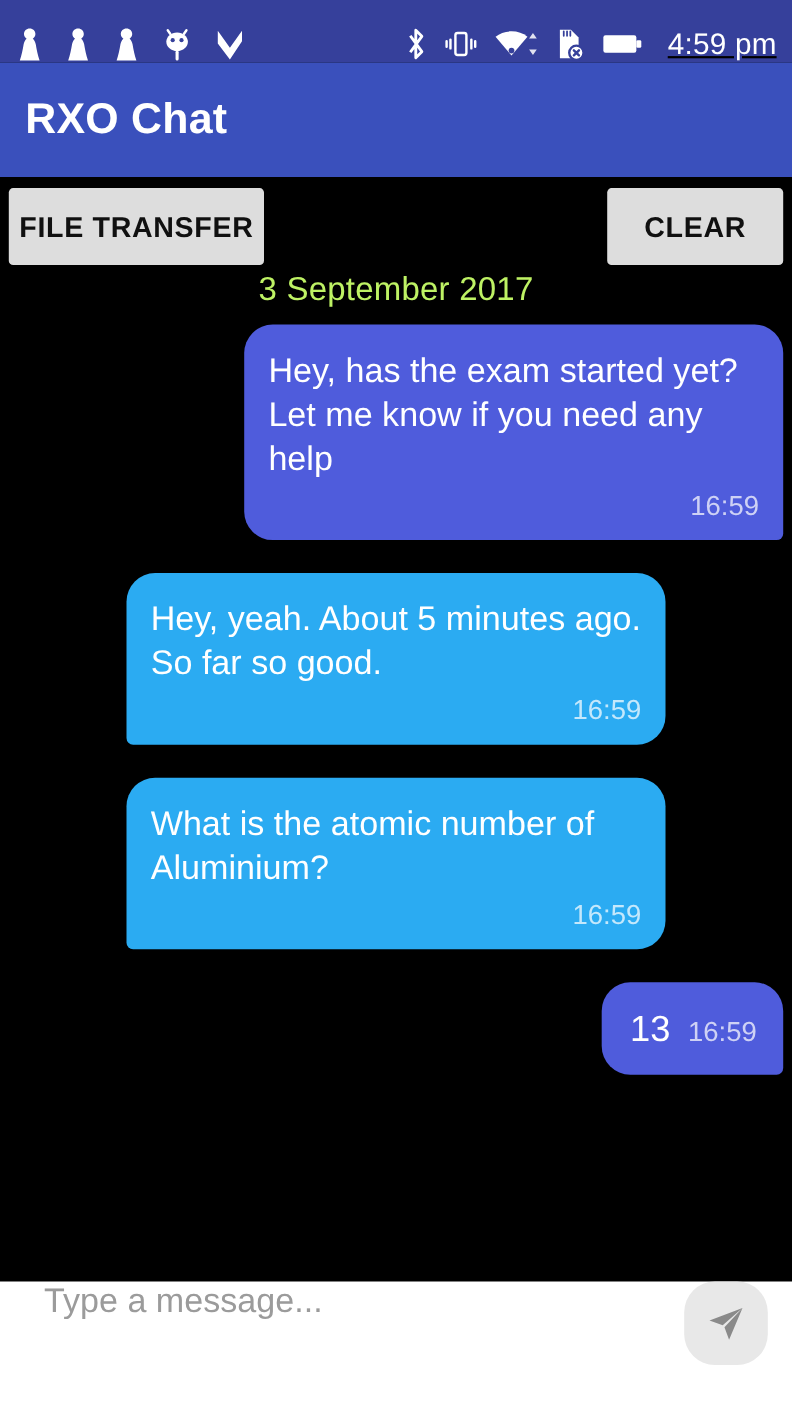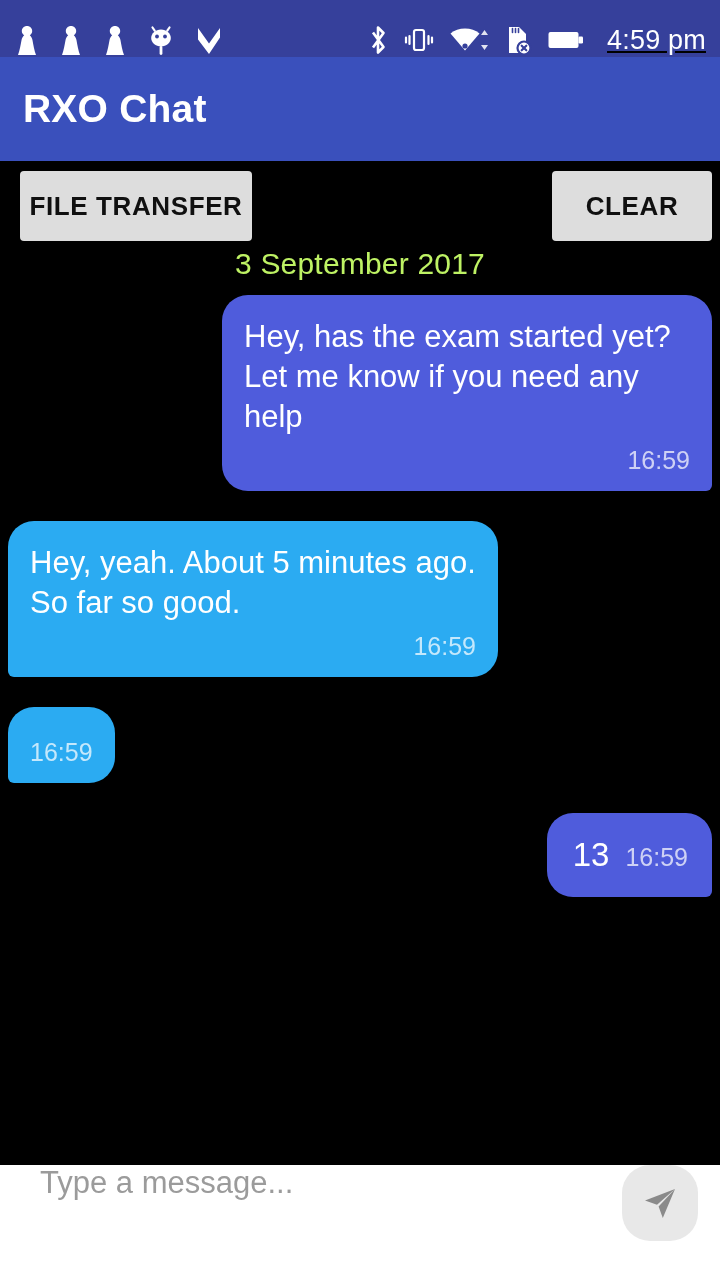--- a/index.html
+++ b/index.html
@@ -85,21 +85,21 @@
     font-family: "Liberation Sans", sans-serif;
     font-size: 26px;
     font-weight: bold;
     letter-spacing: 0.6px;
     display: flex;
     align-items: center;
     justify-content: center;
     cursor: pointer;
     box-shadow: 0 1px 3px rgba(0,0,0,0.5);
   }
-  .btn-file-transfer { left: 20px; width: 232px; }
+  .btn-file-transfer { left: 8px; width: 232px; }
   .btn-clear { right: 8px; width: 160px; }
 
   
   .messages {
     flex: 1 1 auto;
     background: #000000;
     padding: 0 8px;
     overflow: hidden;
     display: flex;
     flex-direction: column;
@@ -107,21 +107,21 @@
   .date-divider {
     text-align: center;
     color: #bef264;
     font-size: 30px;
     padding: 6px 0 14px 0;
     letter-spacing: 0.2px;
   }
 
   .msg-row { display: flex; margin-bottom: 30px; }
   .msg-row.out { justify-content: flex-end; }
-  .msg-row.in  { justify-content: flex-start; }
+  .msg-row.in  { justify-content: center; }
 
   .bubble {
     max-width: 490px;
     padding: 22px 22px 14px 22px;
     color: #ffffff;
     font-size: 31px;
     line-height: 40px;
   }
   .bubble.out {
     background: #4F5CDC;
@@ -274,21 +274,21 @@
   <div class="messages">
     <div class="date-divider">3 September 2017</div>
     <div id="bubbles">
         <div class="msg-row out">
           <div class="bubble out"><span class="bubble-text">Hey, has the exam started yet? Let me know if you need any help</span><span class="bubble-time">16:59</span></div>
         </div>
         <div class="msg-row in">
           <div class="bubble in"><span class="bubble-text">Hey, yeah. About 5 minutes ago. So far so good.</span><span class="bubble-time">16:59</span></div>
         </div>
         <div class="msg-row in">
-          <div class="bubble in"><span class="bubble-time">16:59</span></div>
+          <div class="bubble in"><span class="bubble-text">What is the atomic number of Aluminium?</span><span class="bubble-time">16:59</span></div>
         </div>
         <div class="msg-row out">
           <div class="bubble out compact">
             <span class="bubble-text">13</span>
             <span class="bubble-time">16:59</span>
           </div>
         </div>
       </div>
   </div>
 

